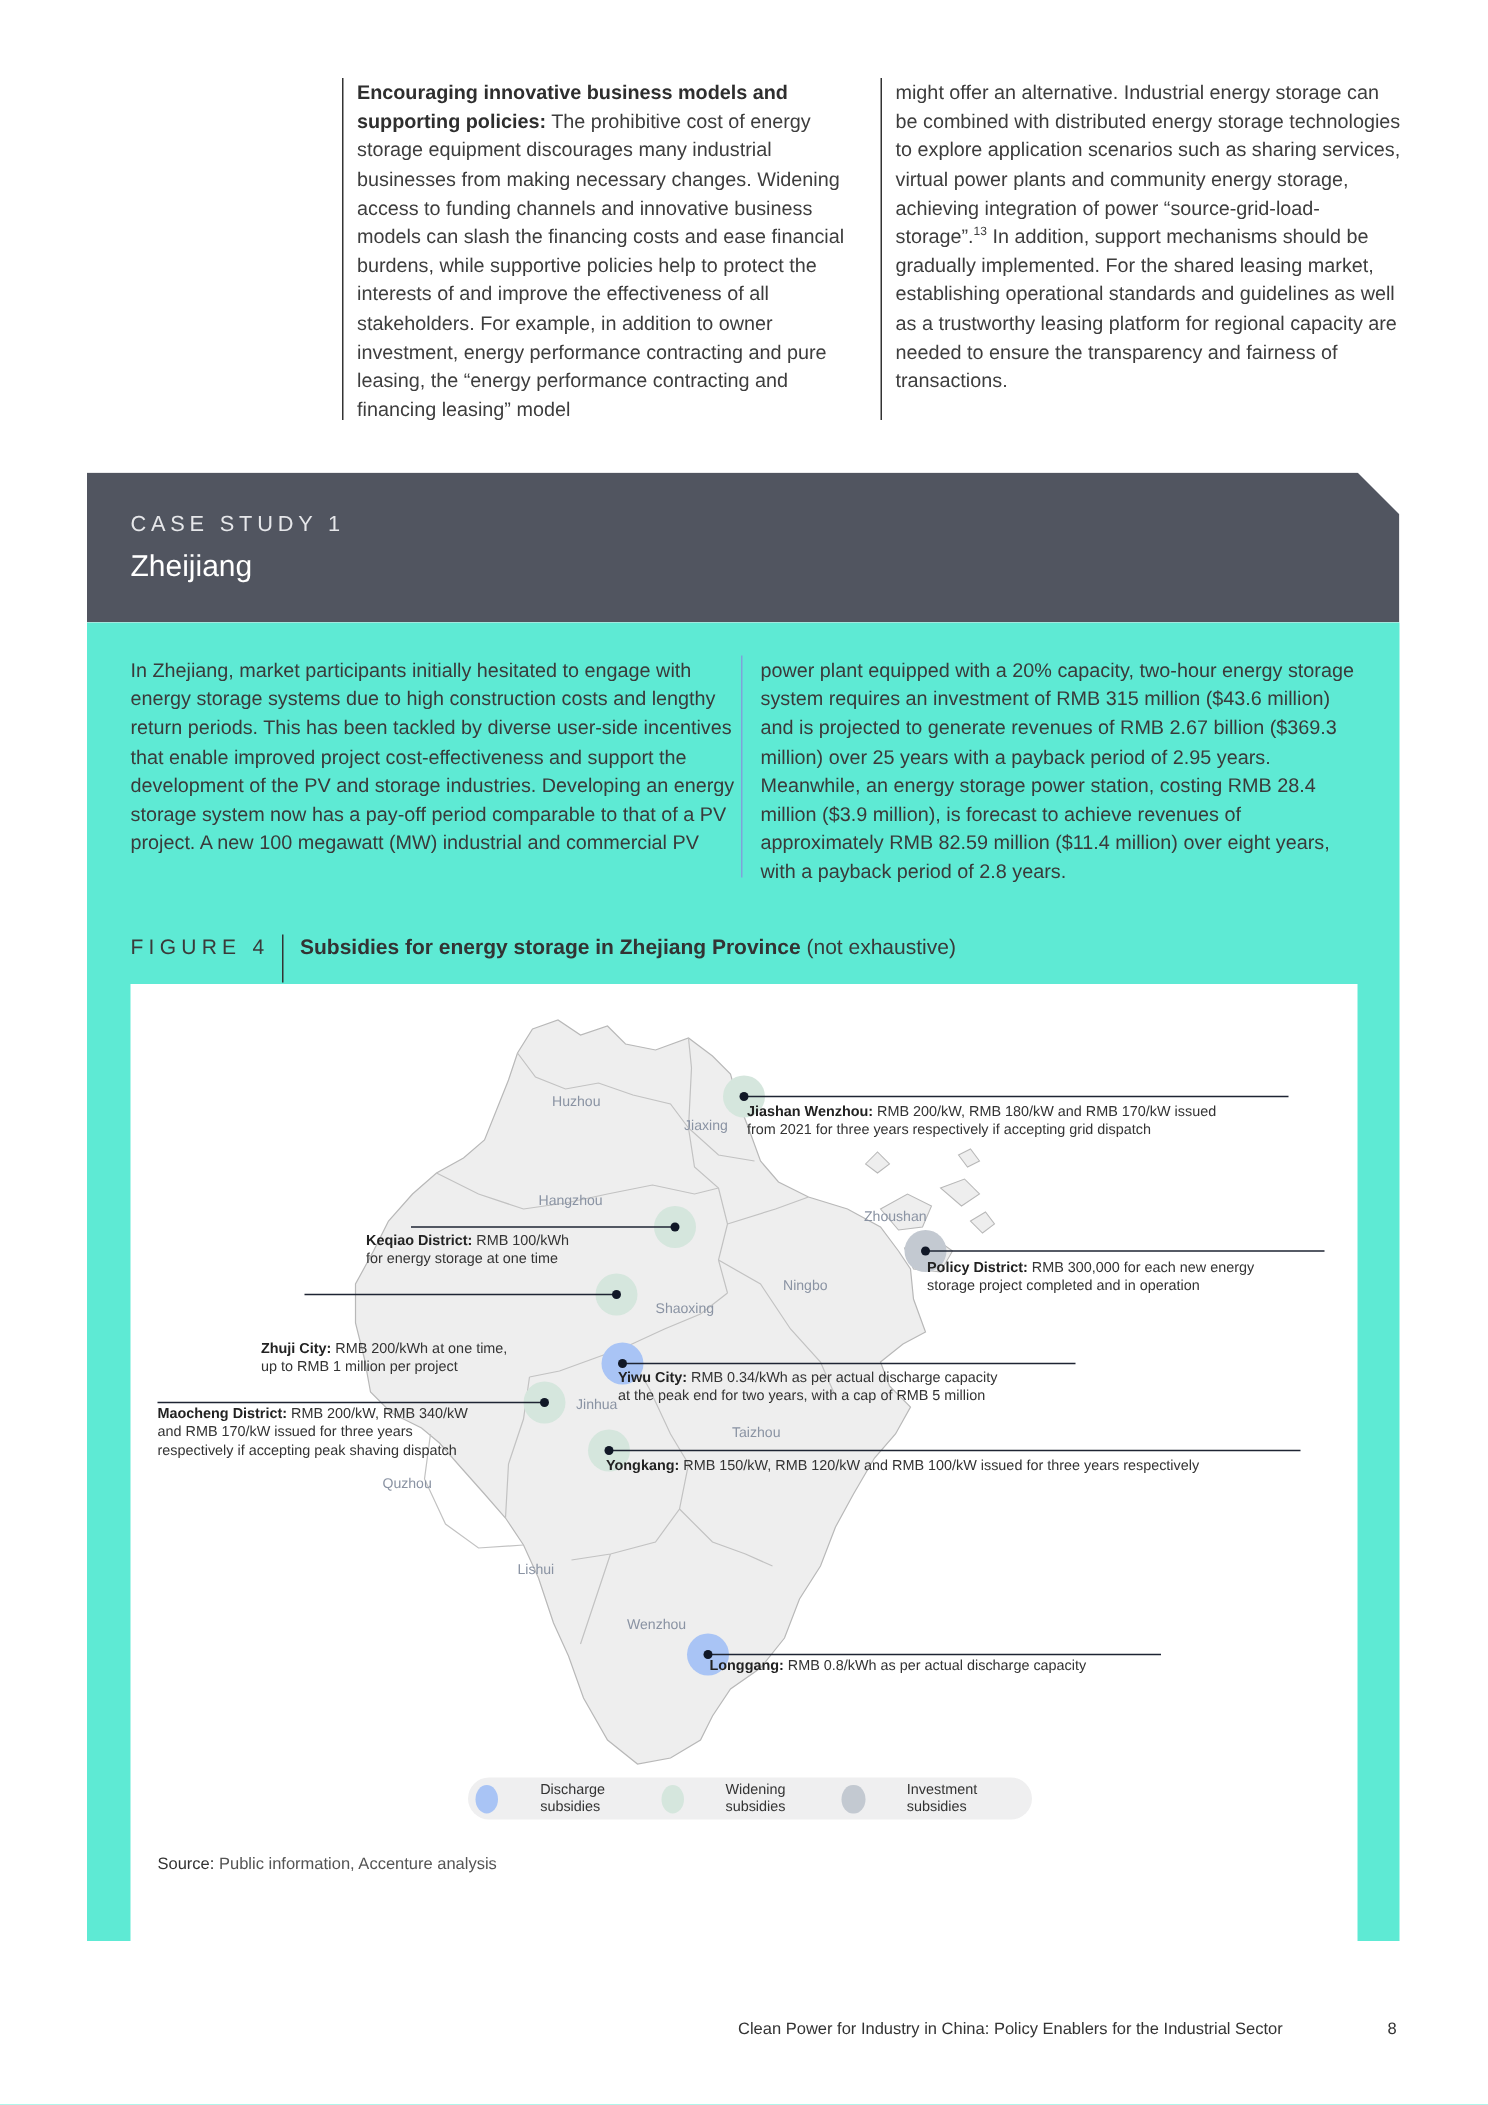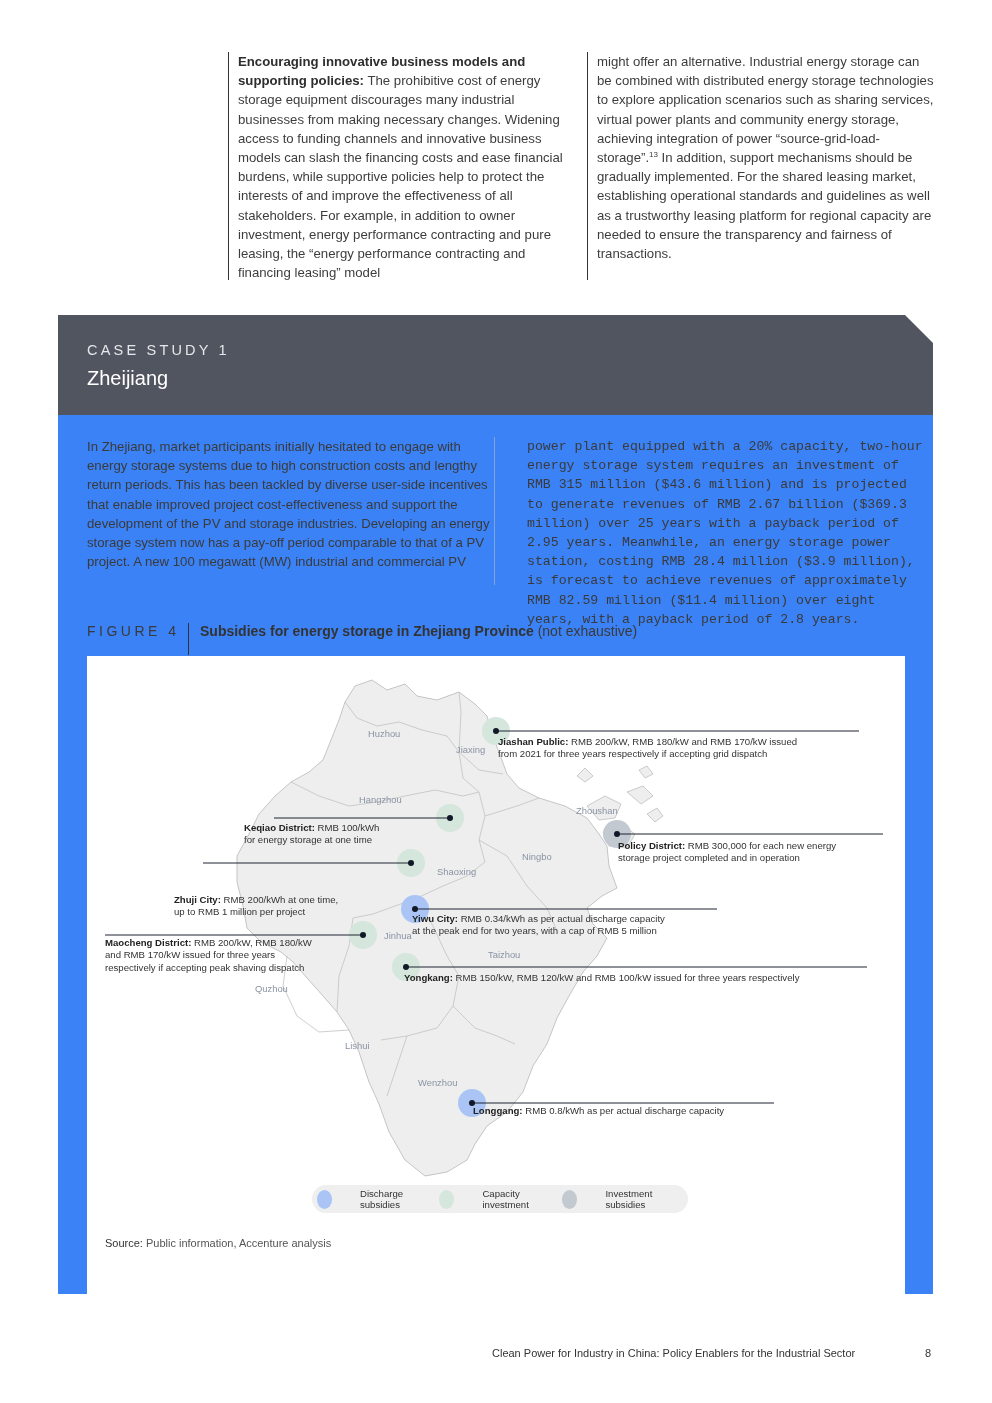--- a/index.html
+++ b/index.html
@@ -18,25 +18,25 @@
 
   .case-header {
     position: absolute; left: 58px; top: 315px; width: 875px; height: 100px;
     background: #515560;
     clip-path: polygon(0 0, 847px 0, 875px 28px, 875px 100px, 0 100px);
   }
   .case-kicker { position: absolute; left: 29px; top: 27px; font-size: 14.5px; letter-spacing: 3.2px; color: #e6e7ea; }
   .case-title { position: absolute; left: 29px; top: 52px; font-size: 20px; color: #ffffff; }
 
   .case-body {
-    position: absolute; left: 58px; top: 415px; width: 875px; height: 879px; background: #3b82f6;
+    position: absolute; left: 58px; top: 415px; width: 875px; height: 879px; background: #5eead4;
   }
   .body-col { position: absolute; top: 22px; font-size: 13.2px; line-height: 19.2px; color: #3a3a3a; }
   .body-col.left { left: 29px; width: 410px; }
-  .body-col.right { left: 469px; width: 400px; font-family: Liberation Mono, monospace; }
+  .body-col.right { left: 449px; width: 400px; }
   .body-rule { position: absolute; left: 436px; top: 22px; width: 1px; height: 148px; background: #7ea3d9; }
 
   .fig-label { position: absolute; left: 29px; top: 208px; font-size: 14px; letter-spacing: 3.5px; color: #3a3a3a; }
   .fig-rule { position: absolute; left: 130px; top: 208px; width: 1px; height: 32px; background: #333; }
   .fig-title { position: absolute; left: 142px; top: 208px; font-size: 14px; color: #3a3a3a; }
   .fig-title b { color: #333; }
 
   .map-panel { position: absolute; left: 29px; top: 241px; width: 818px; height: 726px; background: #ffffff; }
   .map-svg { position: absolute; left: 0; top: 0; }
 
@@ -130,52 +130,52 @@
           <circle cx="319" cy="311" r="14" fill="#d5e6dd"></circle>
           <line x1="319" y1="311" x2="780" y2="311" stroke="#1e2433" stroke-width="1"></line>
           <circle cx="319" cy="311" r="3" fill="#111827"></circle>
           <circle cx="385" cy="447" r="14" fill="#a9c4f5"></circle>
           <line x1="385" y1="447" x2="687" y2="447" stroke="#1e2433" stroke-width="1"></line>
           <circle cx="385" cy="447" r="3" fill="#111827"></circle>
         </g>
     </svg>
 
     <div class="callout" style="left:411px; top:80px;">
-      <b>Jiashan Public:</b><span> RMB 200/kW, RMB 180/kW and RMB 170/kW issued</span><br><span>from 2021 for three years respectively if accepting grid dispatch</span>
+      <b>Jiashan Wenzhou:</b><span> RMB 200/kW, RMB 180/kW and RMB 170/kW issued</span><br><span>from 2021 for three years respectively if accepting grid dispatch</span>
     </div>
     <div class="callout" style="left:531px; top:184px;">
       <b>Policy District:</b><span> RMB 300,000 for each new energy</span><br><span>storage project completed and in operation</span>
     </div>
     <div class="callout" style="left:157px; top:166px;">
       <b>Keqiao District:</b><span> RMB 100/kWh</span><br><span>for energy storage at one time</span>
     </div>
     <div class="callout" style="left:87px; top:210px;margin-top:28px;">
       <b>Zhuji City:</b><span> RMB 200/kWh at one time,</span><br><span>up to RMB 1 million per project</span>
     </div>
     <div class="callout" style="left:325px; top:257px;">
       <b>Yiwu City:</b><span> RMB 0.34/kWh as per actual discharge capacity</span><br><span>at the peak end for two years, with a cap of RMB 5 million</span>
     </div>
     <div class="callout" style="left:18px; top:281px;">
-      <b>Maocheng District:</b><span> RMB 200/kW, RMB 180/kW</span><br><span>and RMB 170/kW issued for three years</span><br><span>respectively if accepting peak shaving dispatch</span>
+      <b>Maocheng District:</b><span> RMB 200/kW, RMB 340/kW</span><br><span>and RMB 170/kW issued for three years</span><br><span>respectively if accepting peak shaving dispatch</span>
     </div>
     <div class="callout" style="left:317px; top:316px;">
       <b>Yongkang:</b><span> RMB 150/kW, RMB 120/kW and RMB 100/kW issued for three years respectively</span>
     </div>
     <div class="callout" style="left:386px; top:449px;">
       <b>Longgang:</b><span> RMB 0.8/kWh as per actual discharge capacity</span>
     </div>
 
     <div class="legend">
       <div class="legend-item">
         <span class="legend-swatch" style="background: rgb(169, 196, 245);"></span>
         <span>Discharge subsidies</span>
       </div>
       <div class="legend-item">
         <span class="legend-swatch" style="background: rgb(213, 230, 221);"></span>
-        <span>Capacity investment</span>
+        <span>Widening subsidies</span>
       </div>
       <div class="legend-item">
         <span class="legend-swatch" style="background: rgb(195, 201, 209);"></span>
         <span>Investment subsidies</span>
       </div>
     </div>
 
     <div class="source">
       <b>Source:</b><span> Public information, Accenture analysis</span>
     </div>

